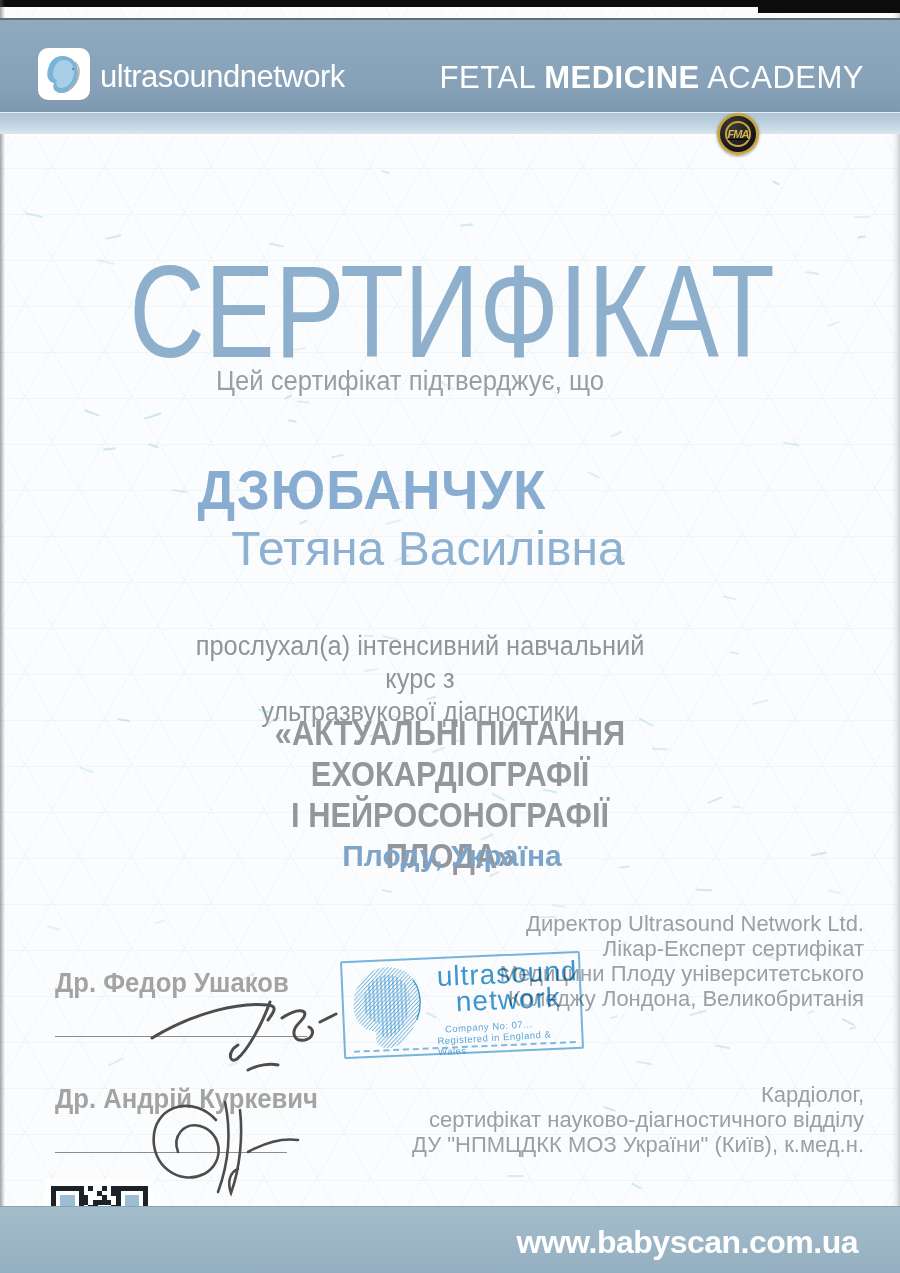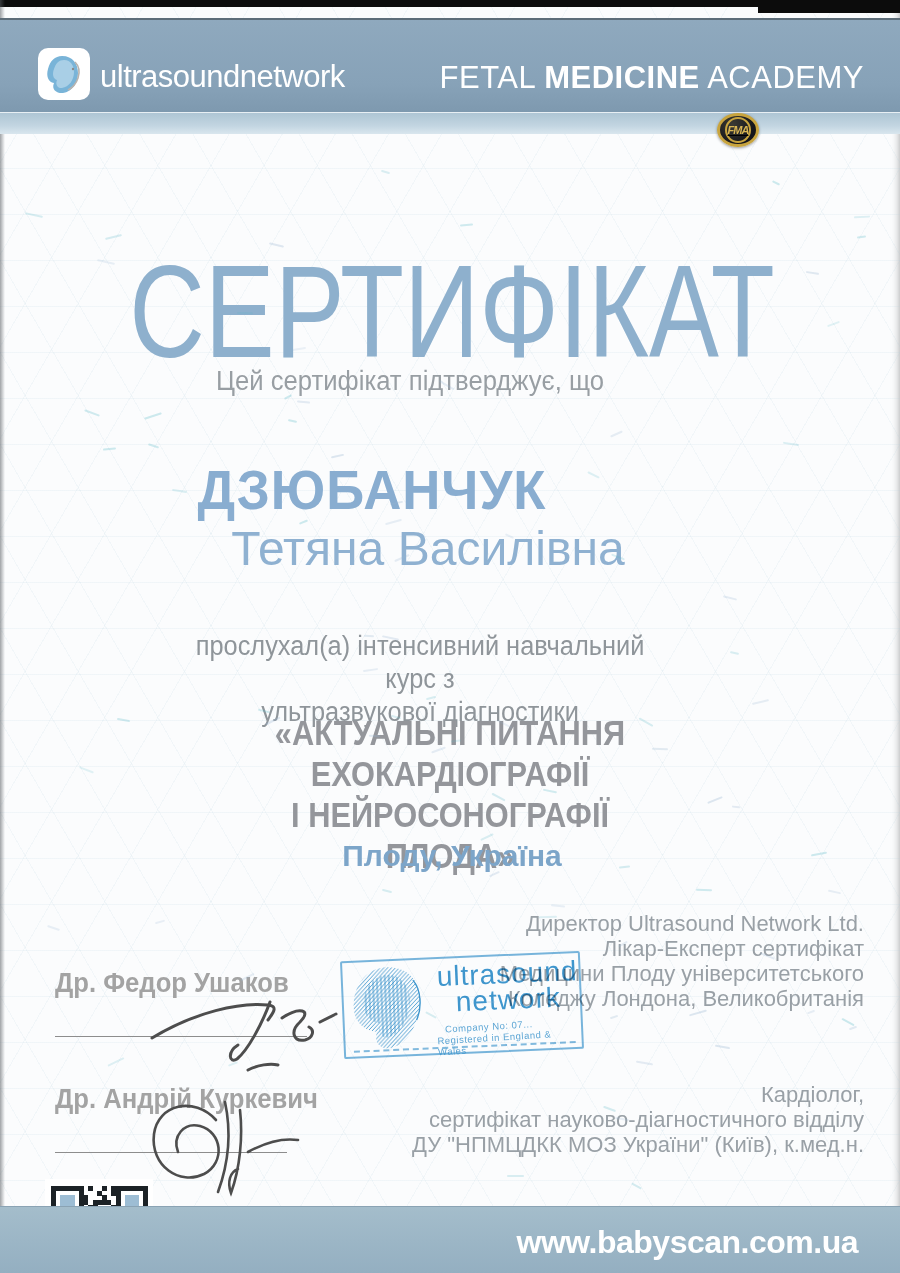--- a/index.html
+++ b/index.html
@@ -30,21 +30,21 @@
     border-top:2px solid #5d6d79;}
   .band-strip{left:0;top:112px;width:900px;height:22px;
     background:linear-gradient(180deg,#aec5d4 0%, #c2d5e1 60%, #d9e6ee 100%);
     border-top:1px solid #e8eff4;}
   .logo-box{left:38px;top:48px;width:52px;height:52px;background:#fff;border-radius:10px;
     display:flex;align-items:center;justify-content:center;}
   .logo-text{left:100px;top:59px;color:#fff;font-size:31px;letter-spacing:-0.5px;}
   .academy{right:36px;top:60px;color:#fff;font-size:31px;letter-spacing:0.5px;white-space:nowrap;}
   .academy .bold{font-weight:bold;}
   
-  .seal{left:717px;top:113px;width:42px;height:34px;border-radius:50%;
+  .seal{left:717px;top:113px;width:42px;height:42px;border-radius:50%;
     background:radial-gradient(circle at 35% 30%, #3a3a34 0%, #15151a 70%);
     border:3px solid #c8a43e;display:flex;align-items:center;justify-content:center;
     box-shadow:0 1px 3px rgba(0,0,0,.4);text-decoration:underline;}
   .seal-ring{width:26px;height:26px;border-radius:50%;border:2px solid #c8a43e;
     display:flex;align-items:center;justify-content:center;}
   .seal-label{color:#d8b554;font-size:11px;font-weight:bold;font-style:italic;letter-spacing:-1px;}
   
   .ctr{transform:translateX(-50%);white-space:nowrap;}
   .cert-title{left:452px;top:236px;font-size:131px;color:#8eb0cd;
     transform:translateX(-50%) scaleX(0.80);letter-spacing:0;}

